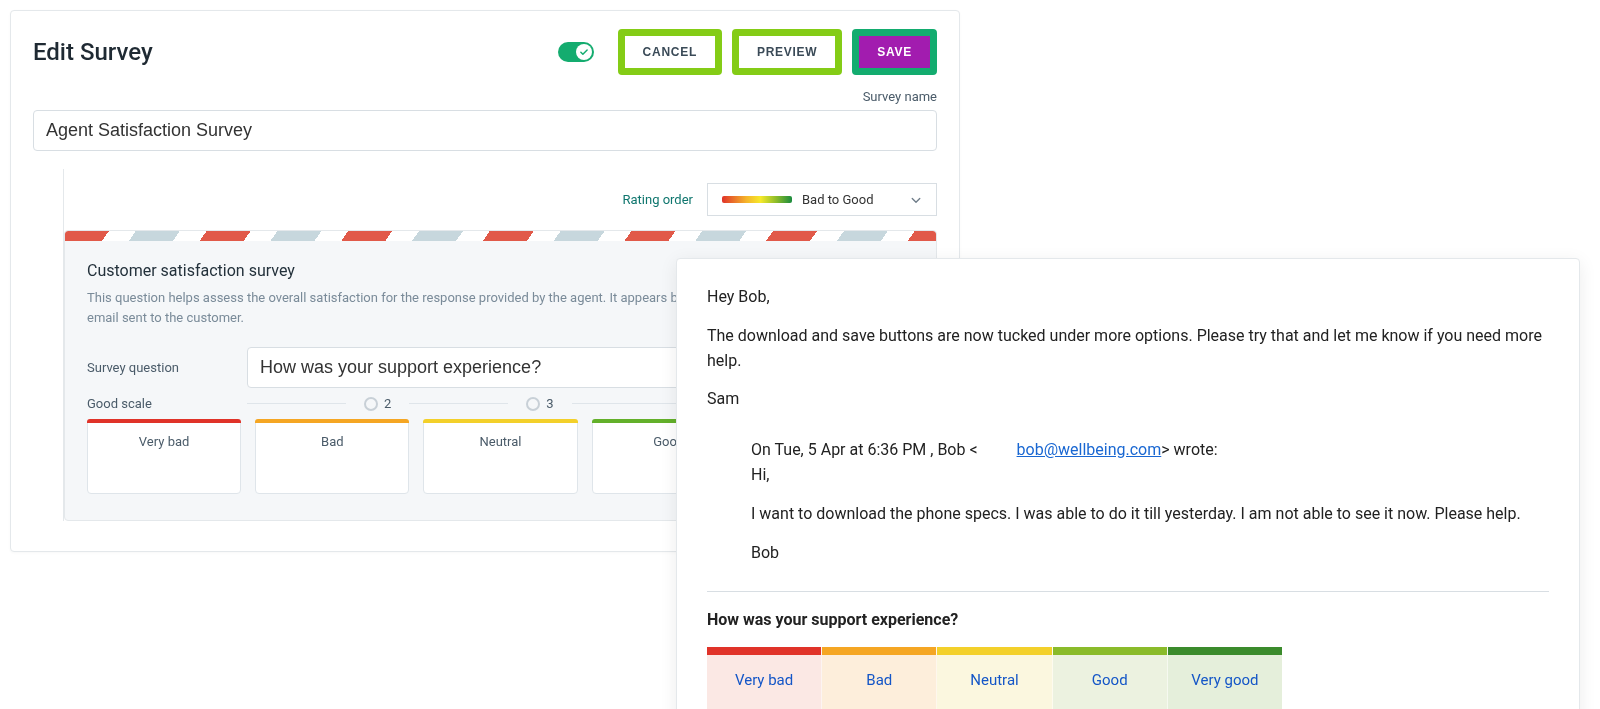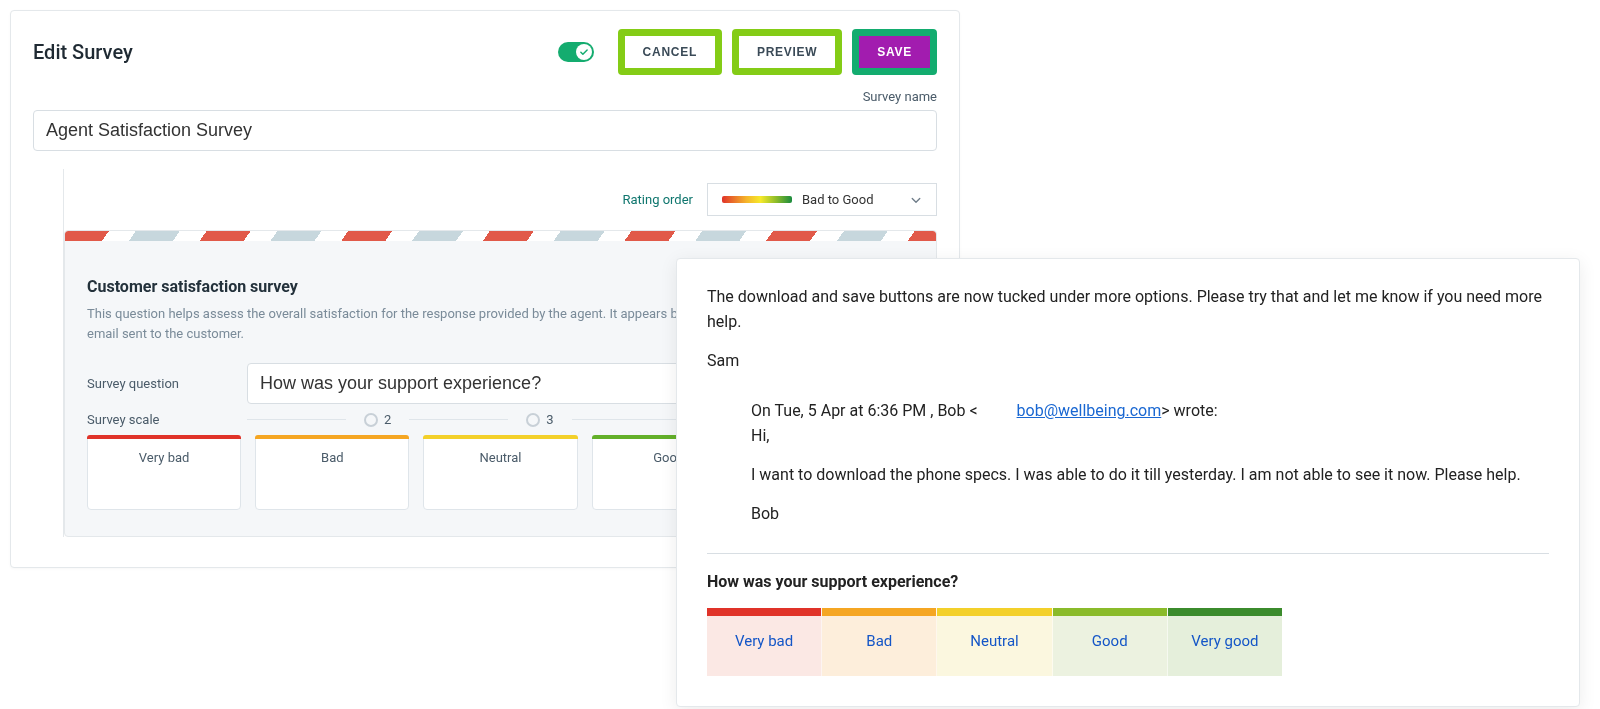--- a/index.html
+++ b/index.html
@@ -20,21 +20,21 @@
     top: 10px;
     width: 950px;
     background: #ffffff;
     border: 1px solid #e4e8eb;
     border-radius: 4px;
     padding: 18px 22px 30px 22px;
     box-shadow: 0 1px 3px rgba(0,0,0,.03);
   }
 
   .hdr-row { display:flex; align-items:center; }
-  .page-title { font-size: 20px; font-weight: 500; color:#1f2a33; flex:1; }
+  .page-title { font-size: 24px; font-weight: 500; color:#1f2a33; flex:1; }
   .toggle {
     width: 36px; height: 20px; border-radius: 999px;
     background:#14ac6f; position:relative; margin-right:14px;
     display:flex; align-items:center; justify-content:flex-end; padding:2px;
   }
   .toggle .knob{
     width:16px;height:16px;border-radius:50%;background:#fff;
     display:flex;align-items:center;justify-content:center;
   }
   .toggle .knob svg{width:10px;height:10px;}
@@ -81,21 +81,21 @@
     border-top-left-radius:3px;border-top-right-radius:3px;
   }
 
   .csat-card{
     background:#f5f7f9;
     border:1px solid #e4e8eb;
     border-radius:4px;
     overflow:hidden;
   }
   .csat-body{ padding:20px 22px 26px 22px; }
-  .csat-title{ font-size:16px; font-weight:700; color:#23313b; margin:16px 0 8px 0;}
+  .csat-title{ font-size:16px; font-weight:400; color:#23313b; margin:0 0 8px 0;}
   .csat-help{ font-size:13px; color:#7a8b99; margin:0 0 20px 0; line-height:1.5;}
 
   .row-inline{ display:flex; align-items:center; gap:30px; margin-bottom:8px;}
   .row-inline .lbl{ width:130px; font-size:13px; color:#4a5b69;}
   .row-inline .text-input{ flex:1; }
 
   .scale-opts{ display:flex; align-items:center; flex:1; gap:18px; font-size:13px; color:#4a5b69;}
   .scale-opts .line{ flex:1; height:1px; background:#dfe5ea; }
   .scale-opts label{ display:flex; align-items:center; gap:6px; cursor:pointer;}
   .radio{width:14px;height:14px;border:2px solid #c8d0d7;border-radius:50%;display:inline-block;position:relative;}
@@ -181,21 +181,21 @@
       <div class="csat-body">
         <h3 class="csat-title">Customer satisfaction survey</h3>
         <p class="csat-help">This question helps assess the overall satisfaction for the response provided by the agent. It appears below your signature at the bottom of the email sent to the customer.</p>
 
         <div class="row-inline">
           <div class="lbl">Survey question</div>
           <input class="text-input" value="How was your support experience?" style="">
         </div>
 
         <div class="row-inline">
-          <div class="lbl">Survey scale</div>
+          <div class="lbl">Good scale</div>
           <div class="scale-opts">
             <span class="line"></span>
             <label>
                 <span class="radio"></span>
                 <span>2</span>
               </label>
             <span class="line"></span>
             <label>
                 <span class="radio"></span>
                 <span>3</span>
@@ -229,20 +229,21 @@
               <span class="bar c5"></span>
               <span>Very good</span>
             </div>
         </div>
       </div>
     </div>
   </div>
 </div>
 
 <div class="panel-email">
+  <p>Hey Bob,</p>
   <p>The download and save buttons are now tucked under more options. Please try that and let me know if you need more help.</p>
   <p>Sam</p>
 
   <div class="quoted">
     <p>
       <span>On Tue, 5 Apr at 6:36 PM , Bob &lt;</span><a href="#">bob@wellbeing.com</a><span>&gt; wrote:</span><br>
       <span>Hi,</span>
     </p>
     <p>I want to download the phone specs. I was able to do it till yesterday. I am not able to see it now. Please help.</p>
     <p>Bob</p>

